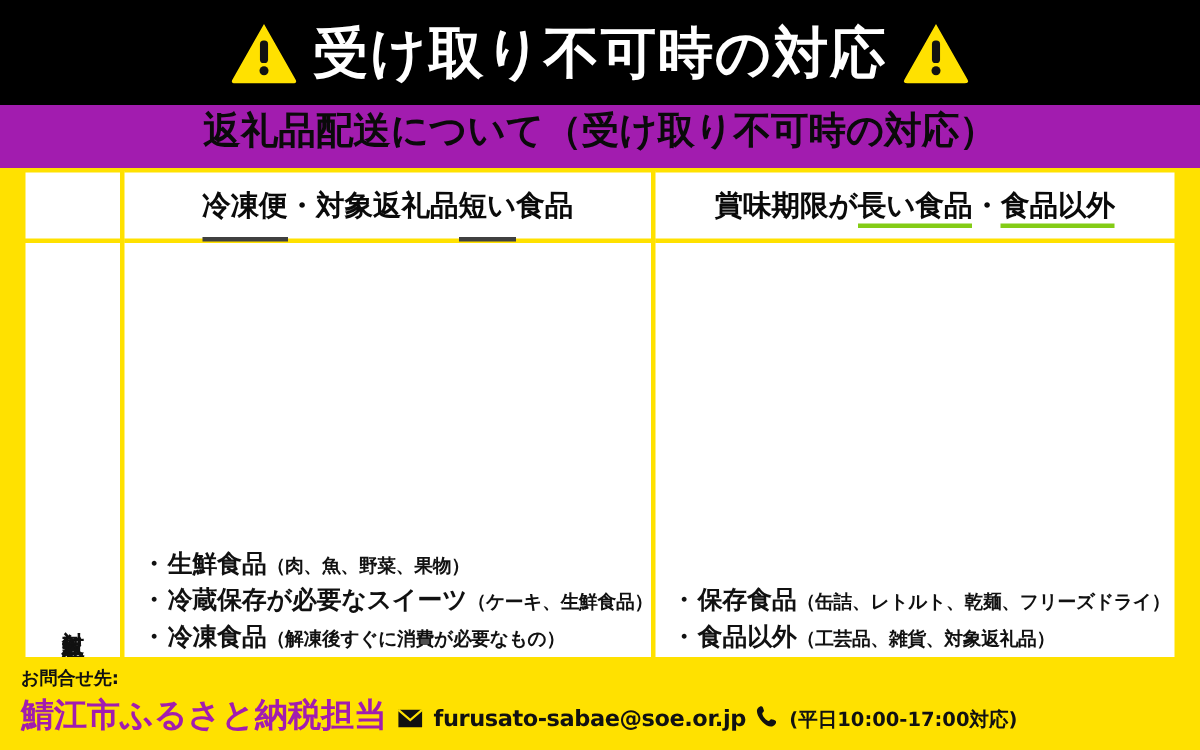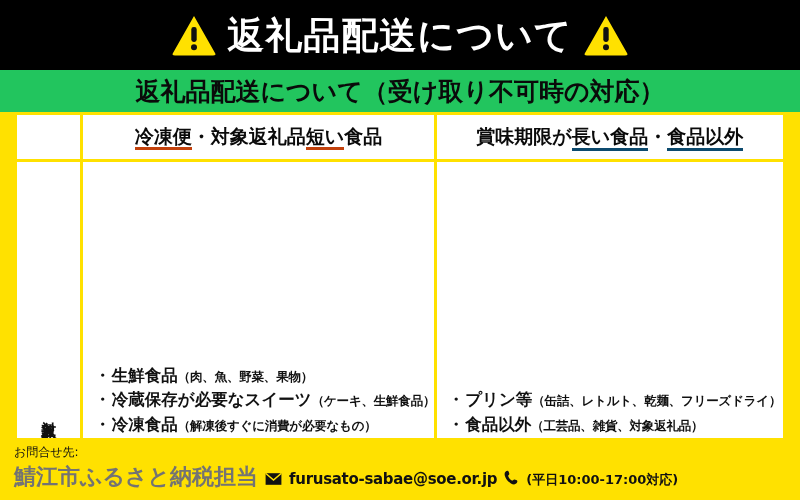--- a/index.html
+++ b/index.html
@@ -18,22 +18,22 @@
     display:flex;align-items:center;justify-content:center;gap:10px;
   }
   .header-title{
     color:#fff;font-size:37px;font-weight:700;letter-spacing:1px;
     line-height:1;white-space:nowrap;
   }
   .warn-tri{width:46px;height:42px;flex:none;display:block;}
 
   
   .subtitle-band{
-    height:42px;background:#22c55e;
-    display:flex;align-items:center;justify-content:center;
+    height:42px;background:#a21caf;
+    display:flex;align-items:flex-start;justify-content:center;
   }
   .subtitle{
     font-size:25px;font-weight:700;color:#0a0a0a;white-space:nowrap;letter-spacing:0px;
   }
 
   
   .table-wrap{padding:0 14px;}
   table.grid{
     width:772px;border-collapse:collapse;background:#FFE100;
     table-layout:fixed;
@@ -53,58 +53,58 @@
     margin:0 auto;text-align:center;display:block;
     height:100%;
   }
   .vlabel-box{display:flex;align-items:center;justify-content:center;height:100%;}
 
   
   .colhead{
     text-align:center;font-size:19px;font-weight:700;color:#0a0a0a;
     padding:9px 4px;white-space:nowrap;
   }
-  .u-red{border-bottom:3px solid #c2410c;padding-bottom:0;}
-  .u-green{border-bottom:3px solid #0c4a6e;padding-bottom:1px;}
+  .u-red{border-bottom:3px solid #404040;padding-bottom:10px;}
+  .u-green{border-bottom:3px solid #84cc16;padding-bottom:1px;}
 
   
   .blist{margin:0;padding:9px 6px 9px 10px;list-style:none;}
   .blist li{
     display:flex;align-items:baseline;
     font-size:16.5px;font-weight:700;color:#111;
     line-height:1.15;margin:5.5px 0;white-space:nowrap;
   }
   .blist li .dot{margin-right:1px;}
   .sub{font-size:12.5px;font-weight:700;letter-spacing:-0.2px;}
 
   
   .footer{
     position:absolute;left:0;right:0;bottom:0;height:62px;
     background:#FFE100;padding:6px 14px 0 14px;box-sizing:border-box;
   }
-  .footer-label{font-size:12px;font-weight:400;color:#111;margin-bottom:1px;}
+  .footer-label{font-size:12px;font-weight:700;color:#111;margin-bottom:1px;}
   .footer-row{display:flex;align-items:baseline;gap:7px;white-space:nowrap;}
-  .org{font-size:22px;font-weight:700;color:#737373;letter-spacing:0px;}
+  .org{font-size:22px;font-weight:700;color:#a21caf;letter-spacing:0px;}
   .mail-ico,.tel-ico{width:17px;height:14px;flex:none;position:relative;top:2px;}
   .tel-ico{width:15px;height:16px;top:2px;}
   .contact{font-size:15px;font-weight:700;color:#111;letter-spacing:-0.3px;}
   .hours{font-size:13px;font-weight:700;color:#111;}
 </style>
 </head>
 <body>
 
 <div class="sheet">
 
   <div class="header">
     <svg class="warn-tri" viewBox="0 0 46 42">
       <path d="M23 2 L44 39 Q45.5 41.5 42 41.5 L4 41.5 Q0.5 41.5 2 39 Z" fill="#FFE100"></path>
       <rect x="20.3" y="13" width="5.4" height="15" rx="2.4" fill="#111"></rect>
       <circle cx="23" cy="33.2" r="3" fill="#111"></circle>
     </svg>
-    <div class="header-title">返礼品配送について</div>
+    <div class="header-title">受け取り不可時の対応</div>
     <svg class="warn-tri" viewBox="0 0 46 42">
       <path d="M23 2 L44 39 Q45.5 41.5 42 41.5 L4 41.5 Q0.5 41.5 2 39 Z" fill="#FFE100"></path>
       <rect x="20.3" y="13" width="5.4" height="15" rx="2.4" fill="#111"></rect>
       <circle cx="23" cy="33.2" r="3" fill="#111"></circle>
     </svg>
   </div>
 
   <div class="subtitle-band">
     <div class="subtitle">返礼品配送について（受け取り不可時の対応）</div>
   </div>
@@ -155,21 +155,21 @@
                   <span class="dot">・</span>
                   <span>無添加・手作りの加工品</span>
                   <span class="sub">（惣菜、漬物など）</span>
                 </li>
           </ul>
         </td>
         <td>
           <ul class="blist">
             <li>
                   <span class="dot">・</span>
-                  <span>プリン等</span>
+                  <span>保存食品</span>
                   <span class="sub">（缶詰、レトルト、乾麺、フリーズドライ）</span>
                 </li>
             <li>
                   <span class="dot">・</span>
                   <span>食品以外</span>
                   <span class="sub">（工芸品、雑貨、対象返礼品）</span>
                 </li>
           </ul>
         </td>
       </tr>

